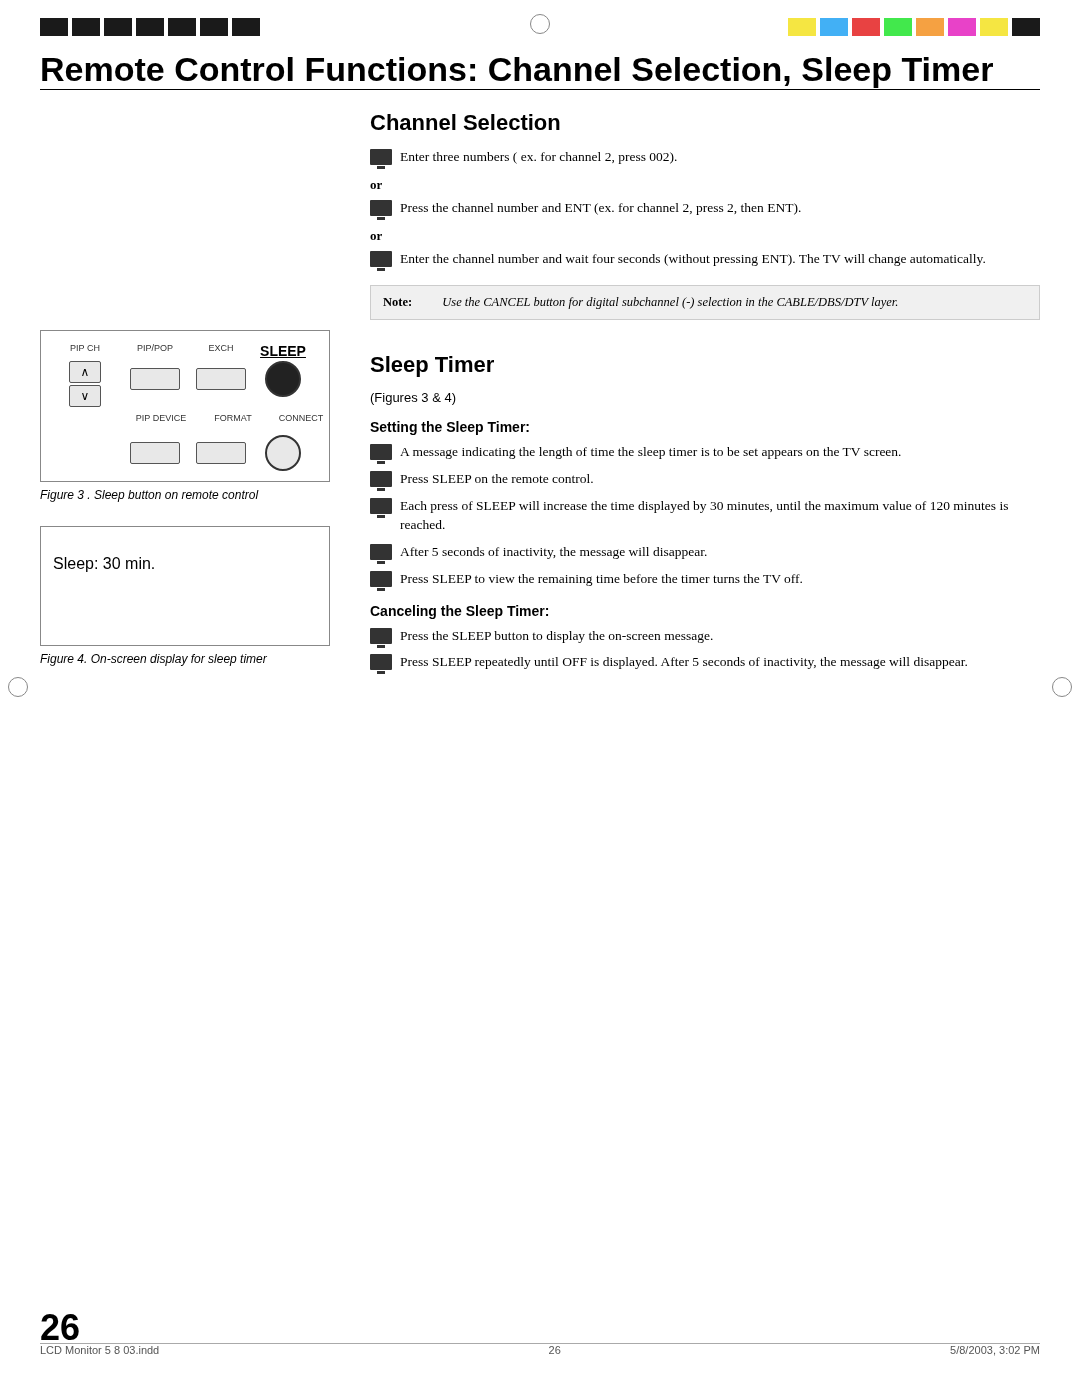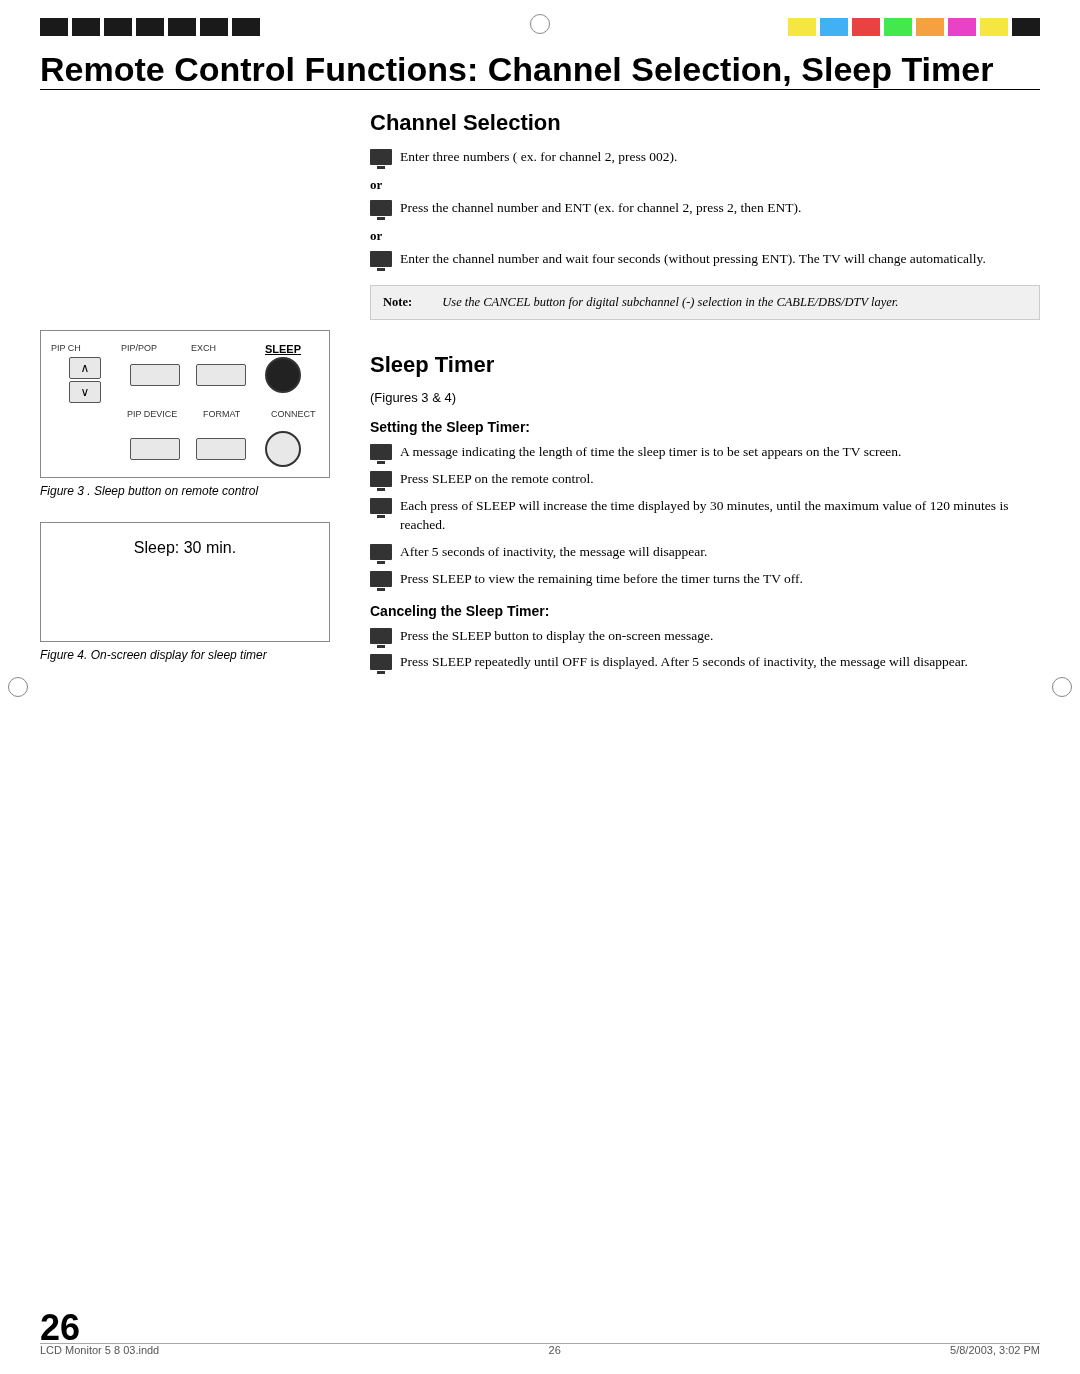--- a/index.html
+++ b/index.html
@@ -152,20 +152,21 @@
     
     .remote-figure {
       margin-top: 20px;
       border: 1px solid #888;
       padding: 12px 10px 10px 10px;
       width: 290px;
     }
     .remote-label {
       font-size: 9px;
       font-family: Arial, sans-serif;
+      text-align: center;
       color: #333;
     }
     .remote-btn-rect {
       width: 50px;
       height: 22px;
       border: 1px solid #555;
       background: #e8e8e8;
       border-radius: 2px;
       margin: 0 auto;
     }
@@ -192,42 +193,41 @@
       height: 22px;
       border: 1px solid #555;
       background: #e8e8e8;
       border-radius: 2px;
       display: flex;
       align-items: center;
       justify-content: center;
       font-size: 12px;
     }
     .remote-sleep-label {
-      font-size: 11px;
+      font-size: 14px;
       font-family: Arial, sans-serif;
       font-weight: bold;
       text-align: center;
       text-decoration: underline;
     }
 
     .figure-caption {
       font-style: italic;
       font-size: 12px;
       margin-top: 6px;
       font-family: Arial, sans-serif;
     }
 
     
     .onscreen-figure {
       margin-top: 20px;
       border: 1px solid #888;
-      padding: 16px 12px 60px 12px;
+      padding: 28px 12px 60px 12px;
       width: 290px;
       min-height: 120px;
-      text-align: center;
     }
     .onscreen-text {
       font-size: 16px;
       font-family: Arial, sans-serif;
     }
 
     
     .sleep-section {
       margin-top: 0;
     }

